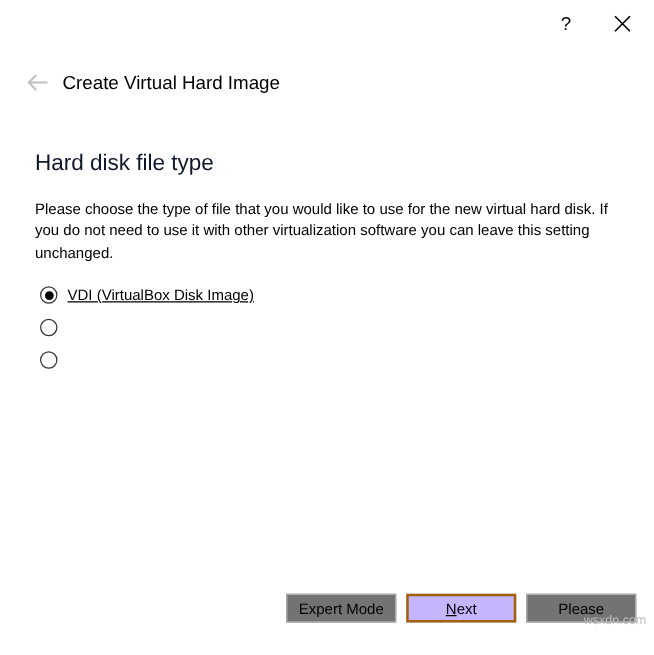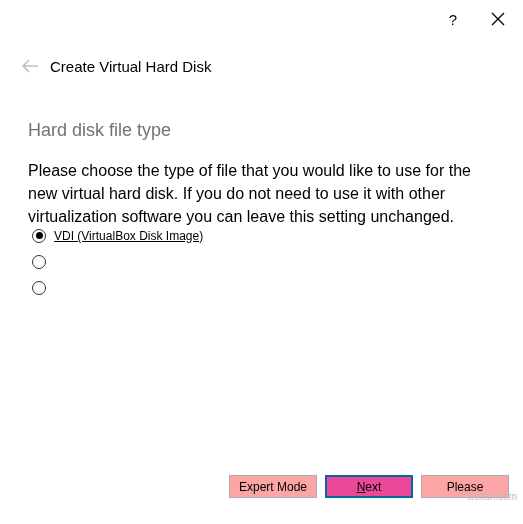--- a/index.html
+++ b/index.html
@@ -38,28 +38,29 @@
   }
   .wizard-title {
     font-size: 15px;
     color: #000;
   }
   .content {
     padding: 30px 28px 0 28px;
   }
   .page-heading {
     font-size: 18px;
-    color: #737373;
+    color: #0f172a;
     margin: 14px 0 18px 0;
     font-weight: 400;
   }
   .description {
-    font-size: 16px;
+    font-size: 12px;
     line-height: 1.45;
     color: #000;
+    margin-bottom: 18px;
   }
   .options { padding-left: 4px; }
   .option {
     display: flex;
     align-items: center;
     gap: 8px;
     margin-bottom: 12px;
     cursor: pointer;
     text-decoration: underline;
   }
@@ -79,30 +80,30 @@
   .footer {
     position: absolute;
     bottom: 26px;
     right: 14px;
     display: flex;
     gap: 8px;
   }
   .btn {
     min-width: 88px;
     height: 23px;
-    background: #fca5a5;
+    background: #737373;
     border: 1px solid #adadad;
     font-size: 12px;
     display:flex; align-items:center; justify-content:center;
     cursor:pointer;
     user-select:none;
   }
   .btn.default {
-    border: 2px solid #0369a1;
-    background:#ec4899;
+    border: 2px solid #a16207;
+    background:#c4b5fd;
   }
   .btn u { text-decoration: underline; }
   .watermark {
     position:absolute;
     bottom:22px; right:6px;
     font-size:10px;
     color:#bfbfbf;
   }
 </style>
 </head>
@@ -116,21 +117,21 @@
       </svg>
   </span>
 </div>
 
 <div class="header-row">
   <div class="back-arrow">
     <svg width="18" height="14" viewBox="0 0 18 14">
         <path d="M8 1 L2 7 L8 13 M2 7 H17" stroke="#c0c0c0" stroke-width="1.6" fill="none"></path>
       </svg>
   </div>
-  <div class="wizard-title">Create Virtual Hard Disk</div>
+  <div class="wizard-title">Create Virtual Hard Image</div>
 </div>
 
 <div class="content">
   <div class="page-heading">Hard disk file type</div>
   <div class="description">Please choose the type of file that you would like to use for the new virtual hard disk. If you do not need to use it with other virtualization software you can leave this setting unchanged.</div>
 
   <div class="options">
     <div class="option">
       <div class="radio selected"></div>
       <span>VDI (VirtualBox Disk Image)</span>

